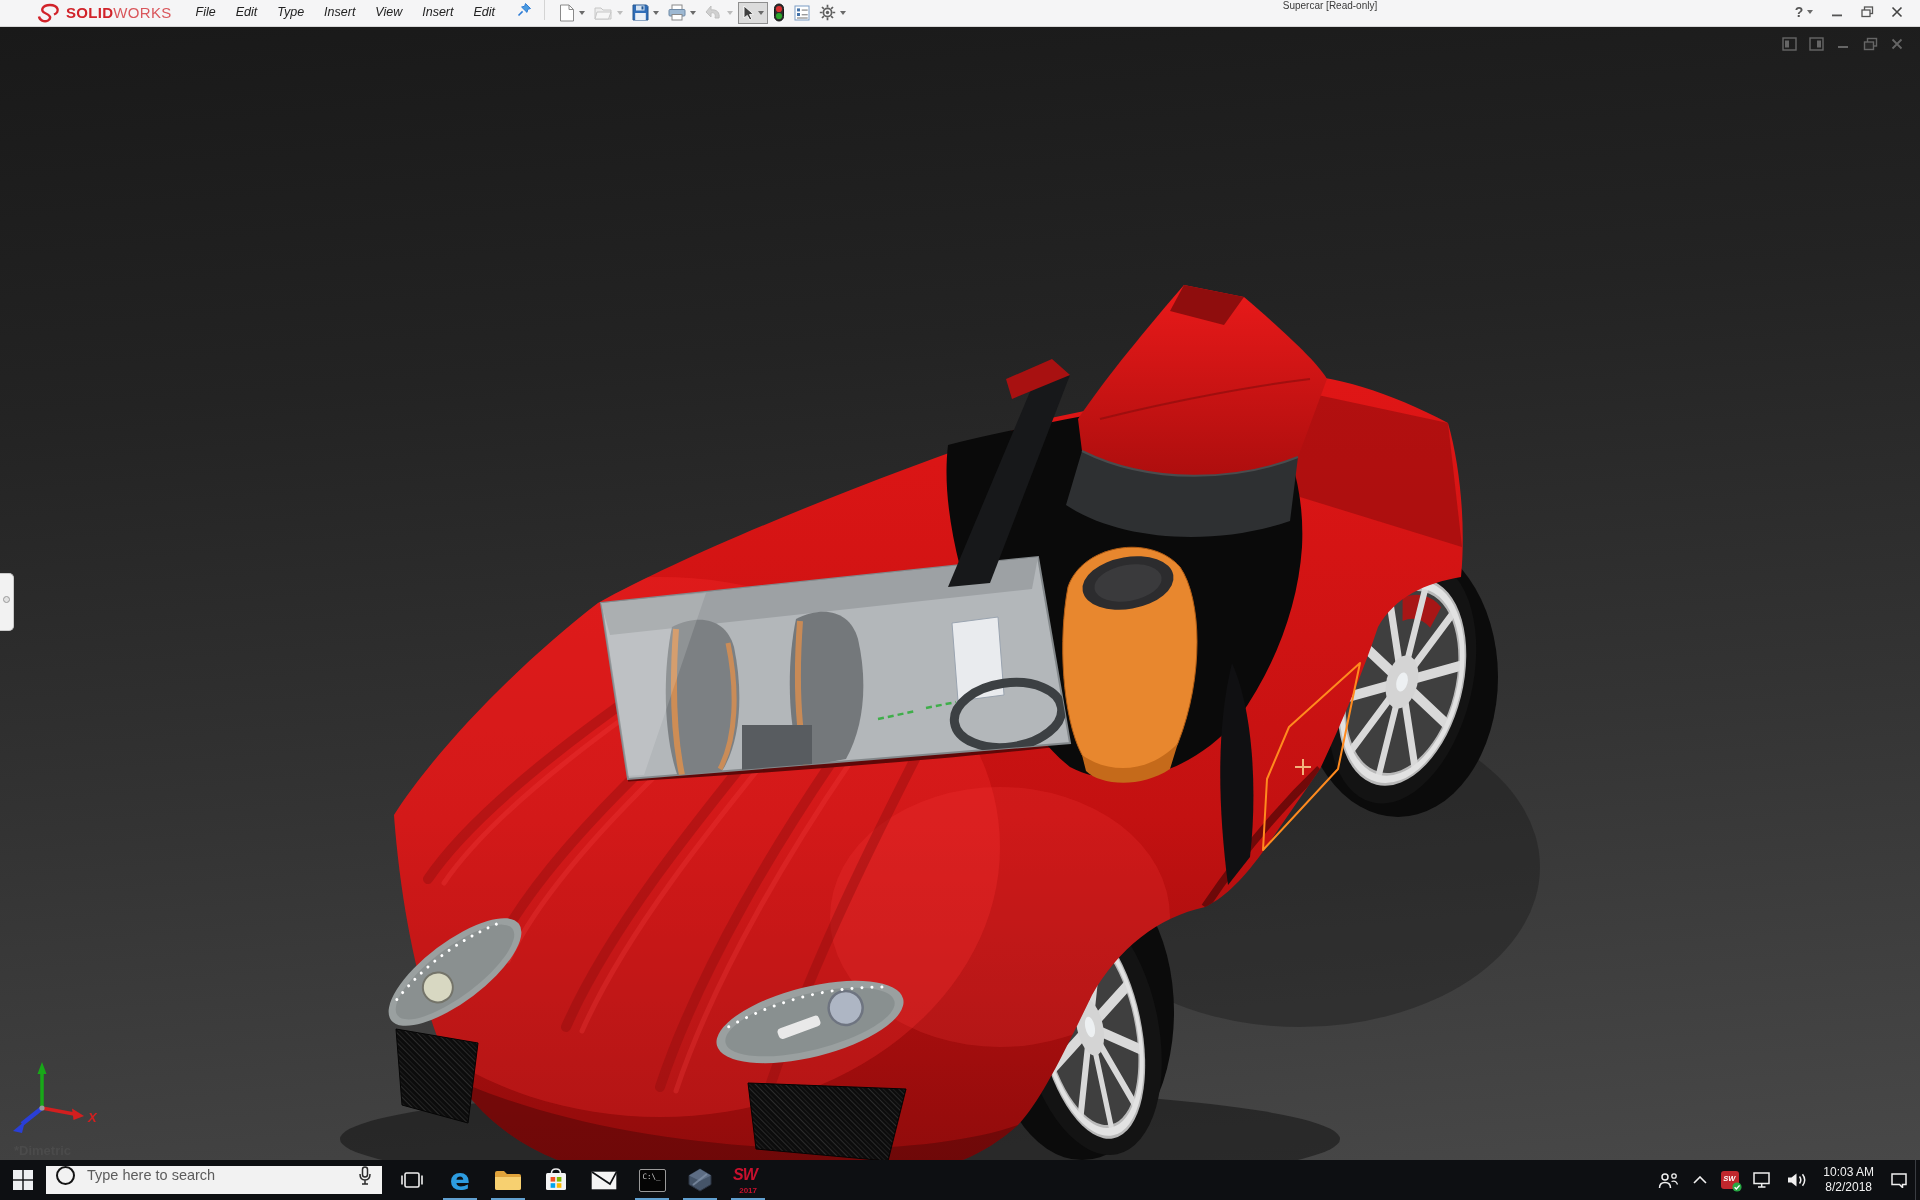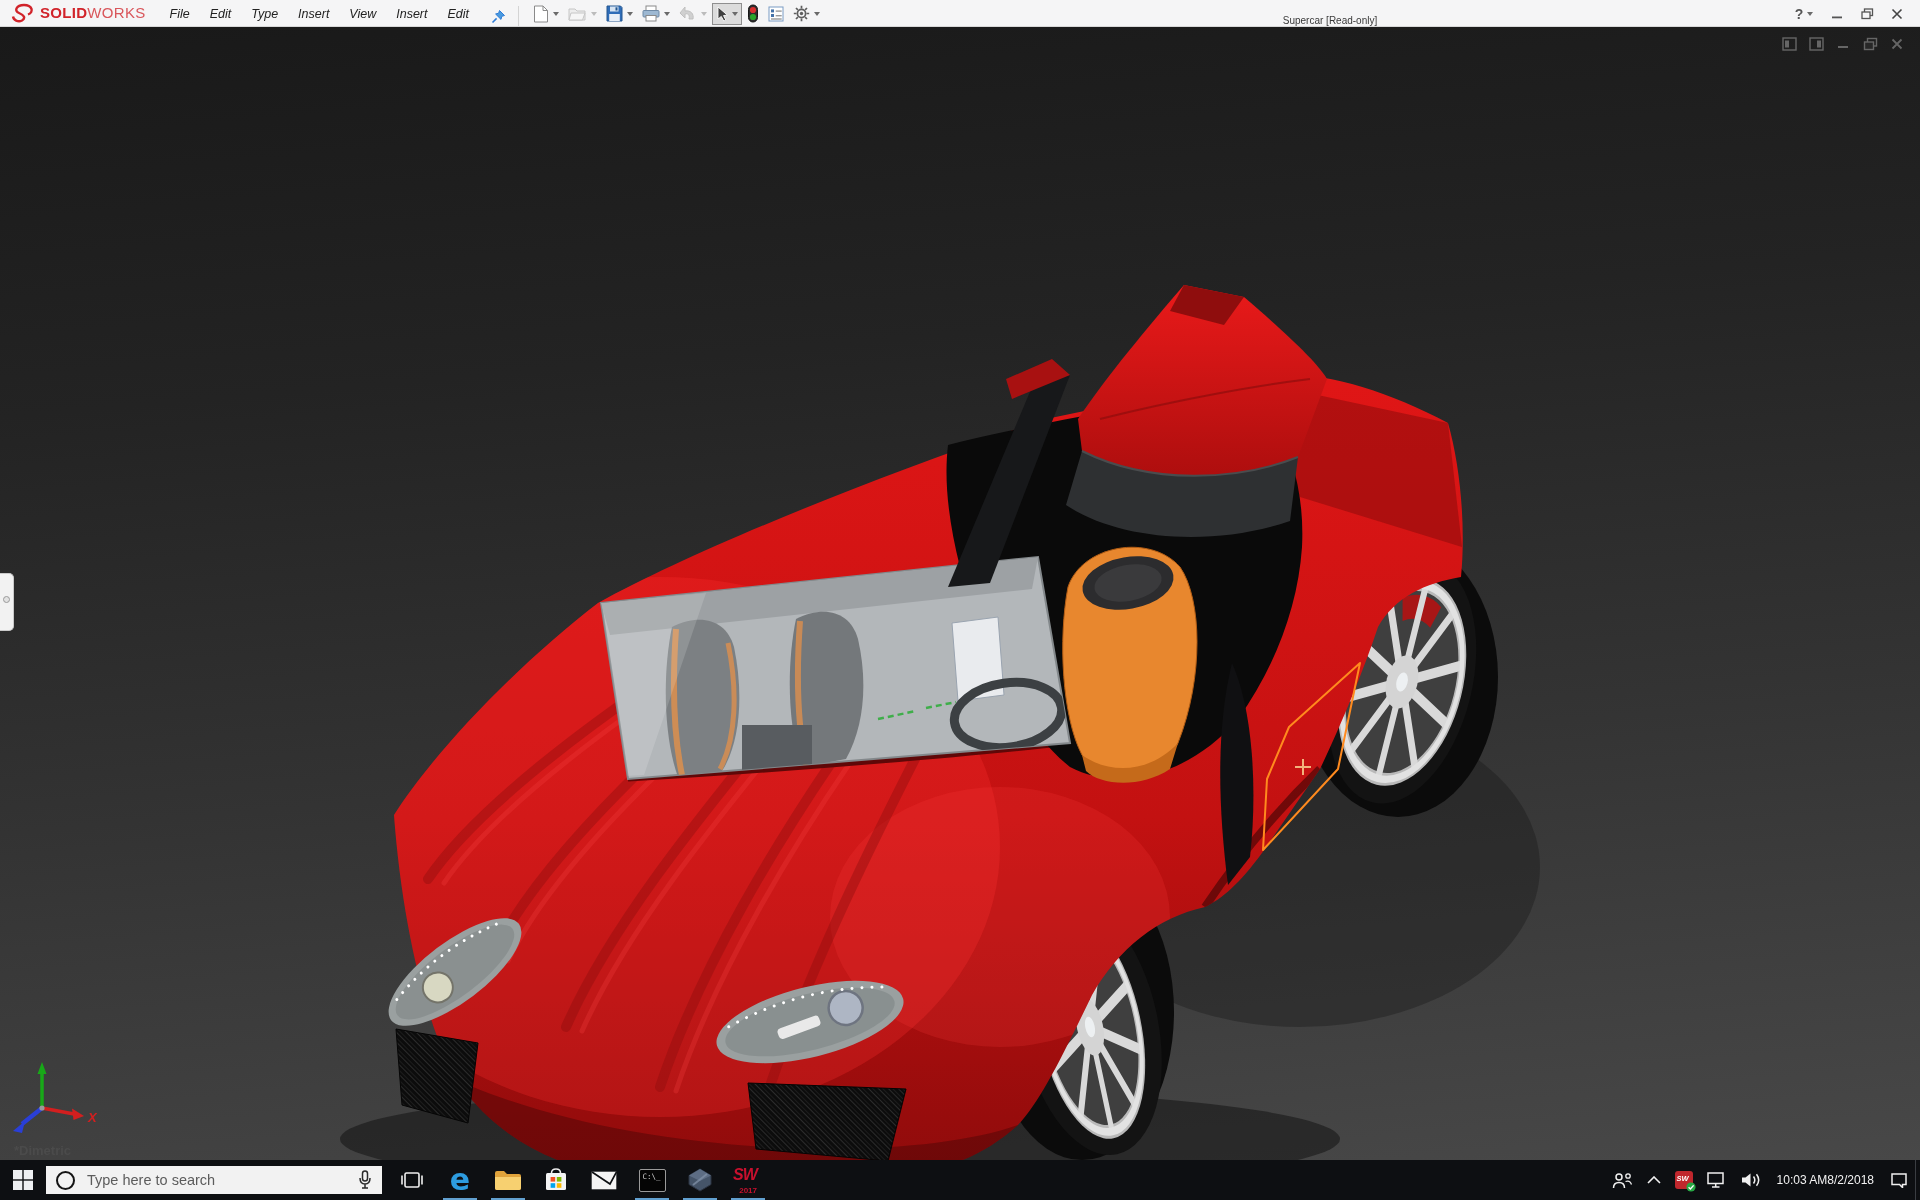--- a/index.html
+++ b/index.html
@@ -1,21 +1,21 @@
 <!DOCTYPE html>
 <html style="--car-red: #d61616; --car-red-dark: #9c0c0c; --seat-orange: #e8872e; --selection-orange: #ff8a1e; --taskbar-accent: #61a0d0; --brand-red: #d1232a;"><head>
 <meta charset="utf-8">
 <style>
   html,body{margin:0;padding:0;background:#000;overflow:hidden;}
   *{box-sizing:border-box;font-family:"Liberation Sans","DejaVu Sans",sans-serif;}
   .screen{position:relative;width:1920px;height:1200px;overflow:hidden;background:#222;}
 
   
   .menubar{position:absolute;top:0;left:0;right:0;height:27px;background:#f5f5f6;
-    border-bottom:1px solid #d8d8d8;display:flex;align-items:flex-end;z-index:30;}
+    border-bottom:1px solid #d8d8d8;display:flex;align-items:flex-start;z-index:30;padding-left:26px;}
   .brand{display:flex;align-items:center;gap:4px;padding:0 14px 0 10px;height:100%;}
   .brand .b1{font-weight:bold;font-size:15px;color:#d1232a;letter-spacing:.3px;}
   .brand .b2{font-weight:normal;font-size:15px;color:#d9565b;letter-spacing:.3px;}
   .menus{display:flex;align-items:center;}
   .menu{padding:5px 10px;font-size:12.5px;color:#222;cursor:default;font-style:italic;}
   .pinbtn{margin-left:10px;display:flex;align-items:center;padding:2px;}
   .vsep{width:1px;height:20px;background:#d4d4d4;margin:0 10px;}
   .quickbar{display:flex;align-items:center;gap:1px;}
   .tbtn{display:flex;align-items:center;padding:2px 3px;border:1px solid transparent;}
   .tbtn.pressed{background:#dcdcdc;border:1px solid #8f8f8f;}
@@ -36,42 +36,42 @@
   .flyout-tab{position:absolute;left:0;top:546px;width:14px;height:58px;background:#f2f2f2;
     border-radius:0 5px 5px 0;border:1px solid #c9c9c9;border-left:none;}
   .flyout-tab .dot{position:absolute;left:3px;top:22px;width:7px;height:7px;border-radius:50%;
     border:1.5px solid #9a9a9a;background:#e2e2e2;}
   .view-label{position:absolute;left:14px;bottom:2px;font-size:13px;font-weight:bold;color:#4b4b4b;}
 
   
   .taskbar{position:absolute;left:0;right:0;bottom:0;height:40px;background:#0d0f12;
     display:flex;align-items:center;z-index:40;}
   .start{width:46px;height:40px;display:flex;align-items:center;justify-content:center;}
-  .searchbox{width:336px;height:28px;background:#f2f2f2;display:flex;align-items:center;
+  .searchbox{width:336px;height:28px;background:#f2f2f2;display:flex;align-items:flex-start;
     gap:10px;padding:0 10px;}
   .cortana{width:19px;height:19px;border-radius:50%;border:2.6px solid #141414;flex:none;}
   .searchbox input{border:none;background:transparent;outline:none;flex:1;font-size:14.5px;color:#333;}
   .searchbox input::placeholder{color:#5c5c5c;opacity:1;}
   .apps{display:flex;height:40px;margin-left:6px;}
   .app{width:48px;height:40px;display:flex;align-items:center;justify-content:center;position:relative;}
   .app.open::after{content:"";position:absolute;bottom:0;left:7px;right:7px;height:2.5px;
     background:var(--taskbar-accent,#61a0d0);}
   .edge-e{font-family:"DejaVu Sans",sans-serif;font-weight:bold;font-size:30px;color:#2d9ce0;line-height:26px;}
   .cmdbox{width:27px;height:23px;background:#050505;border:1px solid #9a9a9a;border-radius:2px;position:relative;}
   .cmdtxt{position:absolute;top:2px;left:3px;font-family:"DejaVu Sans Mono",monospace;
     font-size:7.5px;font-weight:normal;color:#cfcfcf;}
   .swapp{position:relative;width:34px;height:30px;}
   .swl{position:absolute;top:1px;left:2px;font-style:italic;font-weight:bold;font-size:16px;
     color:#c8102e;letter-spacing:-1px;}
   .swy{position:absolute;bottom:0;right:8px;font-size:8px;font-weight:bold;color:#c8102e;}
   .tray{margin-left:auto;display:flex;align-items:center;height:40px;}
   .titem{height:40px;display:flex;align-items:center;justify-content:center;padding:0 7px;}
   .swbadge{position:relative;width:18px;height:18px;background:#c0272d;border-radius:3px;}
   .swbadge span{position:absolute;top:3px;left:2px;font-size:7.5px;font-weight:bold;color:#fff;font-style:italic;}
-  .clock{flex-direction:row;line-height:15px;font-size:12px;color:#f2f2f2;text-align:center;padding:0 9px;}
+  .clock{flex-direction:column;line-height:15px;font-size:12px;color:#f2f2f2;text-align:center;padding:0 9px;}
   .showdesk{width:5px;height:40px;border-left:1px solid #3a3d42;}
 </style>
 </head>
 <body>
 
 <div class="screen">
 
   <header class="menubar">
     <div class="brand">
       <svg width="26" height="20" viewBox="0 0 26 20">

